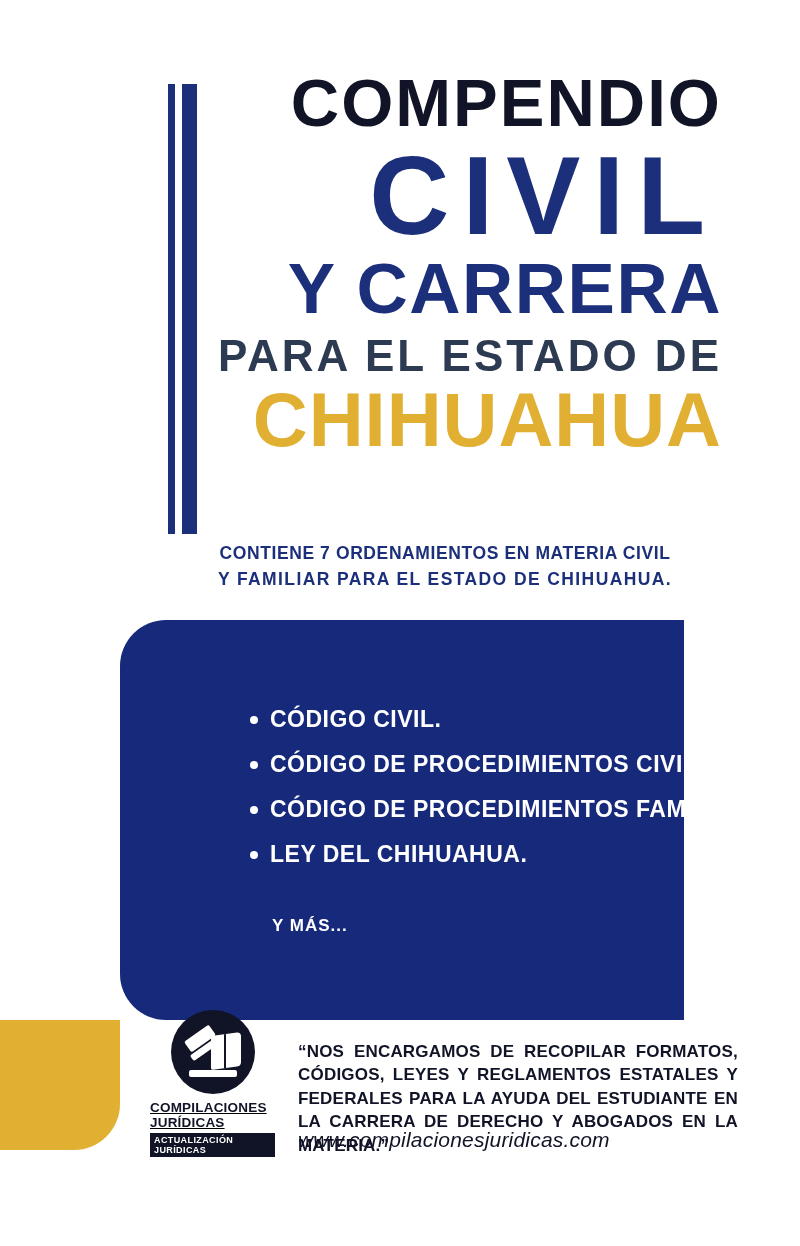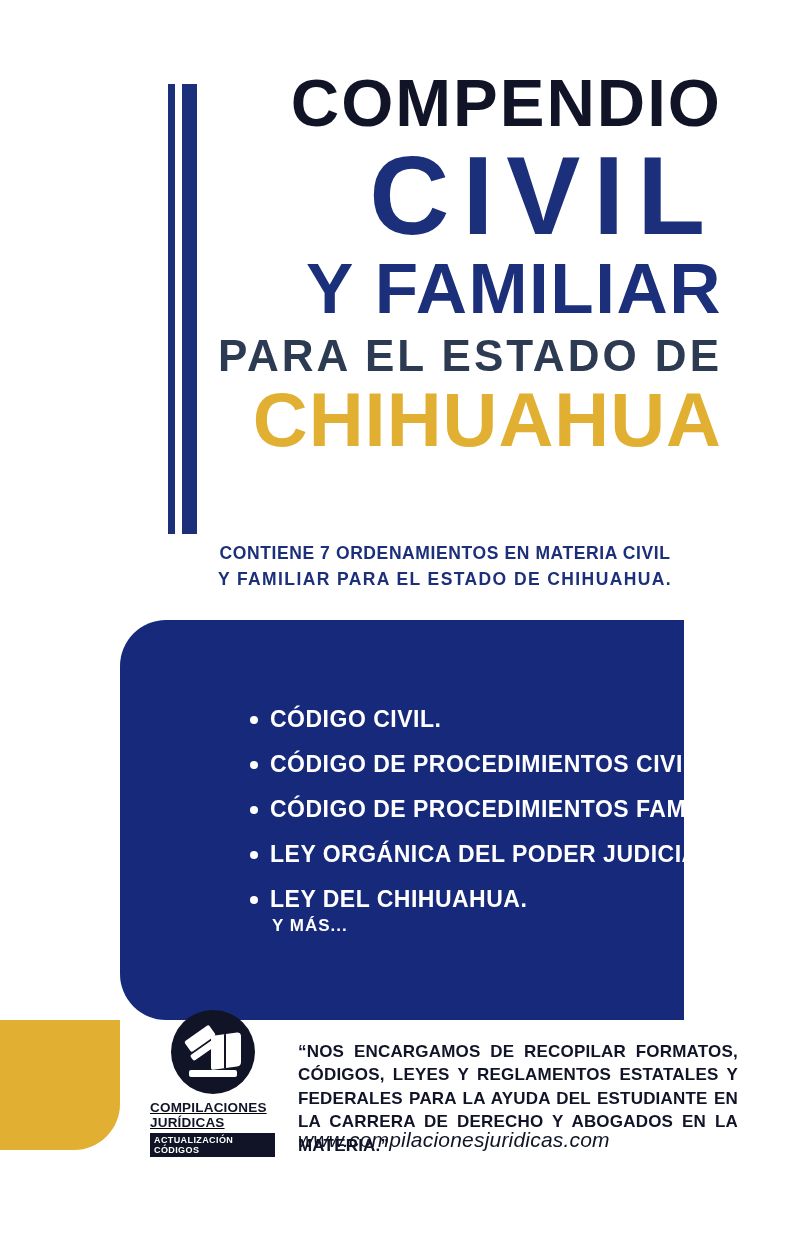--- a/index.html
+++ b/index.html
@@ -289,21 +289,21 @@
 <body>
 
 <div class="cover">
 
   <div class="title-block">
     <div class="bar-thin"></div>
     <div class="bar-thick"></div>
     <div class="title-rows">
       <div class="line l-compendio">COMPENDIO</div>
       <div class="line l-civil">CIVIL</div>
-      <div class="line l-familiar">Y FAMILIAR</div>
+      <div class="line l-familiar">Y CARRERA</div>
       <div class="line l-para">PARA EL ESTADO DE</div>
       <div class="line l-chihuahua">CHIHUAHUA</div>
     </div>
   </div>
 
   <div class="subtitle">
     <div class="sub-line-1">CONTIENE 7 ORDENAMIENTOS EN MATERIA CIVIL</div>
     <div class="sub-line-2">Y FAMILIAR PARA EL ESTADO DE CHIHUAHUA.</div>
   </div>
 
@@ -316,42 +316,38 @@
       <li>
         <span class="dot"></span>
         <span>CÓDIGO DE PROCEDIMIENTOS CIVILES.</span>
       </li>
       <li>
         <span class="dot"></span>
         <span>CÓDIGO DE PROCEDIMIENTOS FAMILIARES.</span>
       </li>
       <li>
         <span class="dot"></span>
-        <span>LEY ORGÁNICA DEL PODER JUDICIAL.</span>
-      </li>
-      <li>
-        <span class="dot"></span>
         <span>LEY DEL CHIHUAHUA.</span>
       </li>
     </ul>
     <div class="panel-more">Y MÁS...</div>
   </div>
 
   <div class="gold-block"></div>
 
   <div class="logo">
     <div class="logo-circle">
       <span class="book"></span>
       <span class="gavel-head"></span>
       <span class="gavel-handle"></span>
       <span class="base"></span>
     </div>
     <div class="logo-name">
       <div>COMPILACIONES</div>
       <div>JURÍDICAS</div>
     </div>
-    <div class="logo-tag">ACTUALIZACIÓN CÓDIGOS</div>
+    <div class="logo-tag">ACTUALIZACIÓN JURÍDICAS</div>
   </div>
 
   <div class="quote">“NOS ENCARGAMOS DE RECOPILAR FORMATOS, CÓDIGOS, LEYES Y REGLAMENTOS ESTATALES Y FEDERALES PARA LA AYUDA DEL ESTUDIANTE EN LA CARRERA DE DERECHO Y ABOGADOS EN LA MATERIA.”</div>
   <div class="website">www.compilacionesjuridicas.com</div>
 
 </div>
 
 </body></html>

